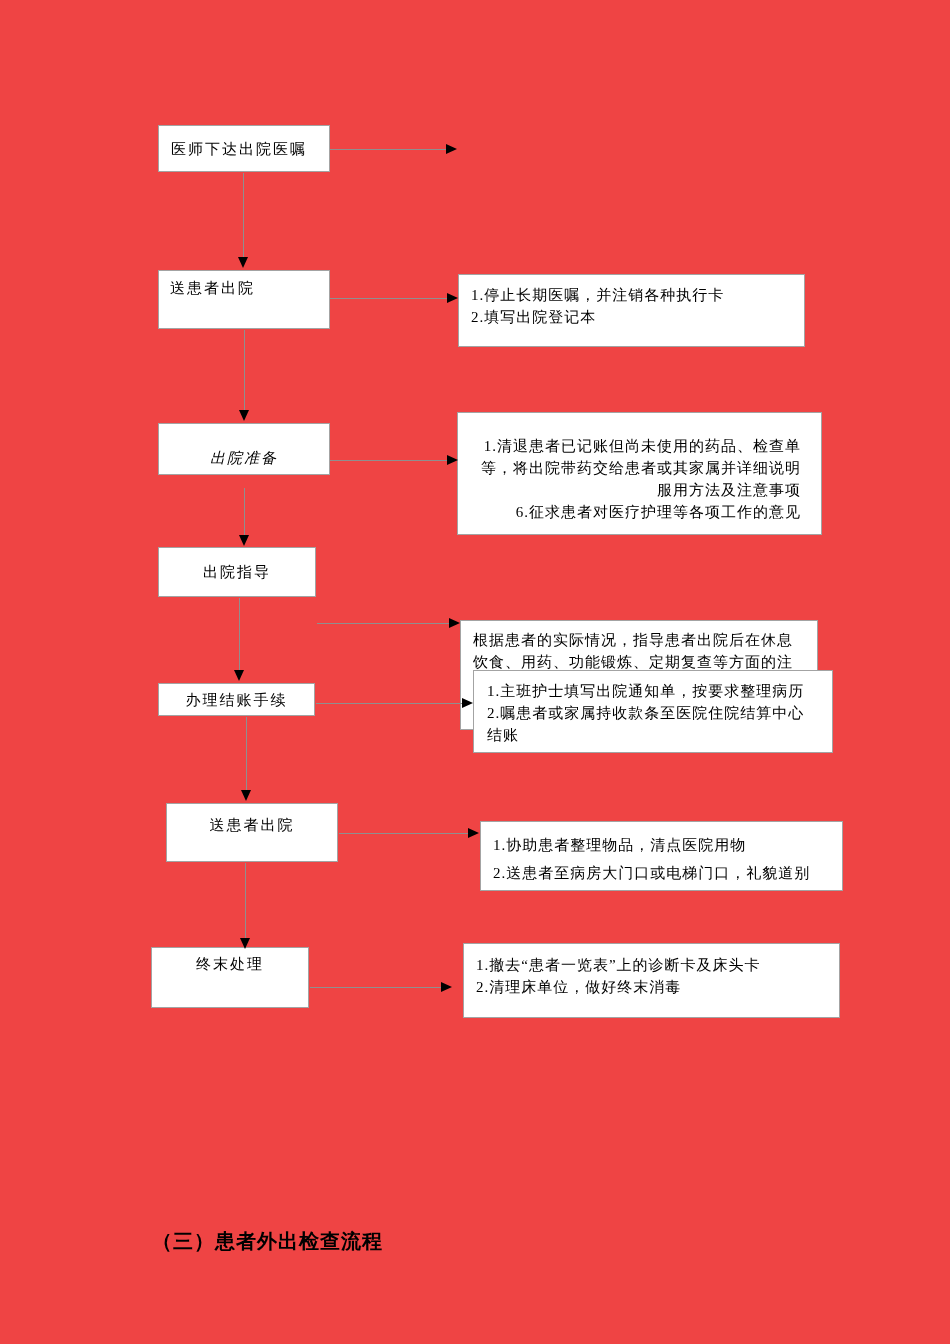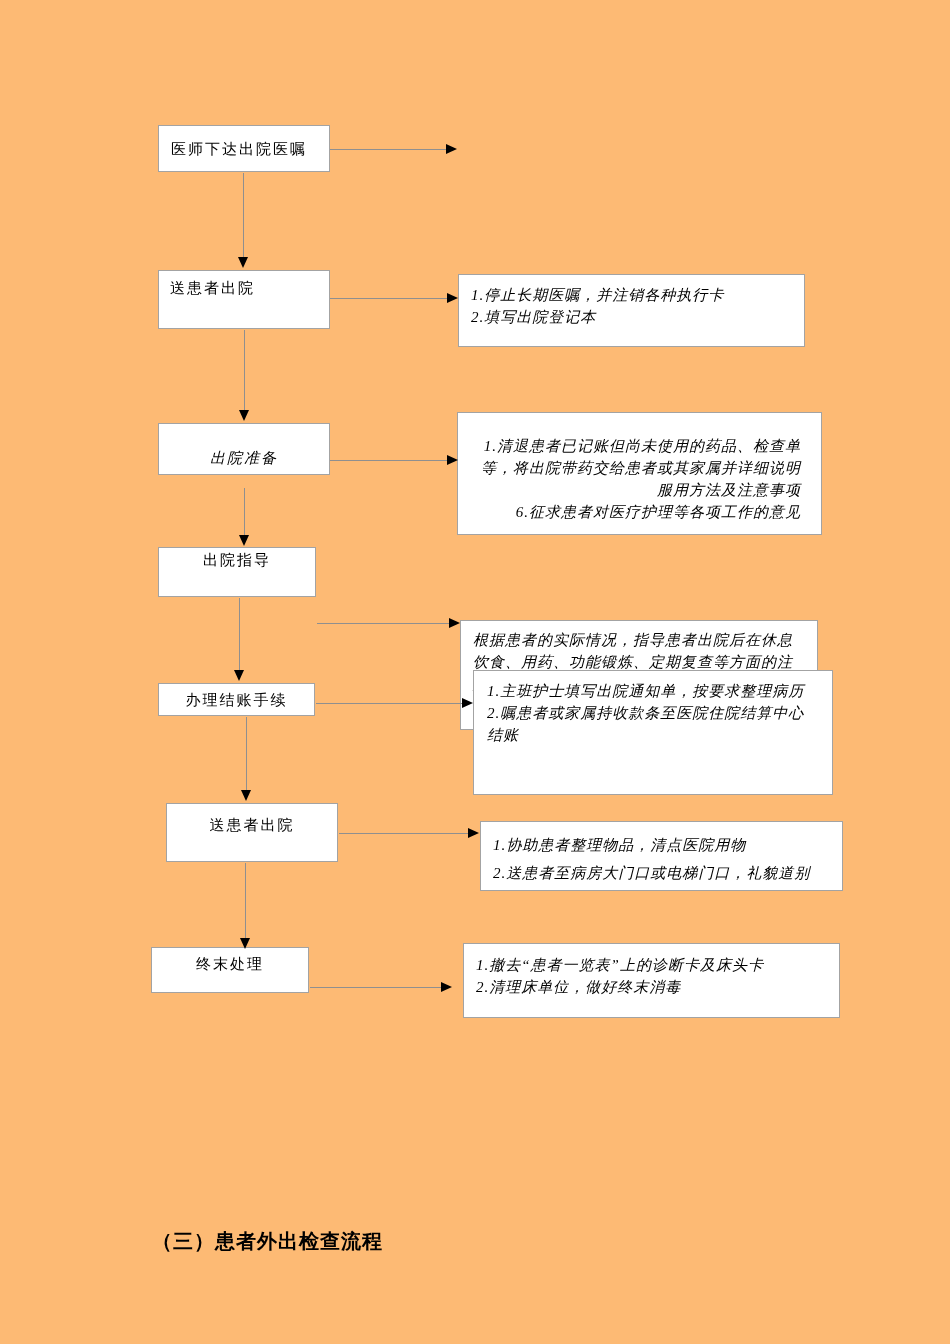--- a/index.html
+++ b/index.html
@@ -1,39 +1,39 @@
 <!DOCTYPE html>
 <html><head>
 <meta charset="utf-8">
 <style>
   html, body { margin: 0; padding: 0; background: #ffffff; }
   .page {
     position: relative;
     width: 950px;
     height: 1344px;
-    background: #fdba74;
+    background: #ef4444;
     color: #000000;
     font-family: "Liberation Serif", "DejaVu Serif", serif;
     overflow: hidden;
   }
   .box {
     position: absolute;
     box-sizing: border-box;
     border: 1px solid #a3a3a3;
     background: #ffffff;
     font-size: 15px;
     line-height: 16px;
   }
   .step { letter-spacing: 2px; }
   .step.center { text-align: center; }
   .detail {
     letter-spacing: 1px;
     line-height: 22px;
   }
-  .detail .dline { white-space: normal; font-style: italic; }
+  .detail .dline { white-space: normal; }
   .hline { position: absolute; height: 1px; background: #8f8f8f; }
   .vline { position: absolute; width: 1px; background: #8f8f8f; }
   .ah-r {
     position: absolute; width: 0; height: 0;
     border-top: 5px solid transparent;
     border-bottom: 5px solid transparent;
     border-left: 11px solid #000000;
   }
   .ah-d {
     position: absolute; width: 0; height: 0;
@@ -46,29 +46,29 @@
     left: 152px; top: 1228px;
     font-family: "Liberation Sans", "DejaVu Sans", sans-serif;
     font-weight: 700;
     font-size: 20px;
     letter-spacing: 1px;
   }
   
   #s1 { left: 158px; top: 125px; width: 172px; height: 47px; padding: 15px 0 0 12px; }
   #s2 { left: 158px; top: 270px; width: 172px; height: 59px; padding: 9px 0 0 11px; }
   #s3 { left: 158px; top: 423px; width: 172px; height: 52px; padding-top: 26px; font-style: italic; }
-  #s4 { left: 158px; top: 547px; width: 158px; height: 50px; padding-top: 4px; }
+  #s4 { left: 158px; top: 547px; width: 158px; height: 50px; padding-top: 16px; }
   #s5 { left: 158px; top: 683px; width: 157px; height: 33px; padding-top: 8px; }
   #s6 { left: 166px; top: 803px; width: 172px; height: 59px; padding-top: 13px; }
-  #s7 { left: 151px; top: 947px; width: 158px; height: 46px; padding-top: 8px; }
+  #s7 { left: 151px; top: 947px; width: 158px; height: 61px; padding-top: 8px; }
   
   #dA { left: 458px; top: 274px; width: 347px; height: 73px;  padding: 9px 12px 0 12px; }
   #dB { left: 457px; top: 412px; width: 365px; height: 123px; padding: 22px 20px 0 12px; text-align: right; }
   #dC { left: 460px; top: 572px; width: 358px; height: 110px; padding: 8px 16px 0 12px; margin-top: 48px; }
-  #dD { left: 473px; top: 670px; width: 360px; height: 125px;  padding: 9px 26px 0 13px; z-index: 2; }
+  #dD { left: 473px; top: 670px; width: 360px; height: 83px;  padding: 9px 26px 0 13px; z-index: 2; }
   #dE { left: 480px; top: 805px; width: 363px; height: 70px;  padding: 9px 12px 0 12px; line-height: 28px; margin-top: 16px; }
   #dF { left: 463px; top: 943px; width: 377px; height: 75px;  padding: 10px 12px 0 12px; }
 </style>
 </head>
 <body>
 
 <div class="page">
 
   <div class="box step" id="s1">医师下达出院医嘱</div>
   <div class="box step" id="s2">送患者出院</div>

